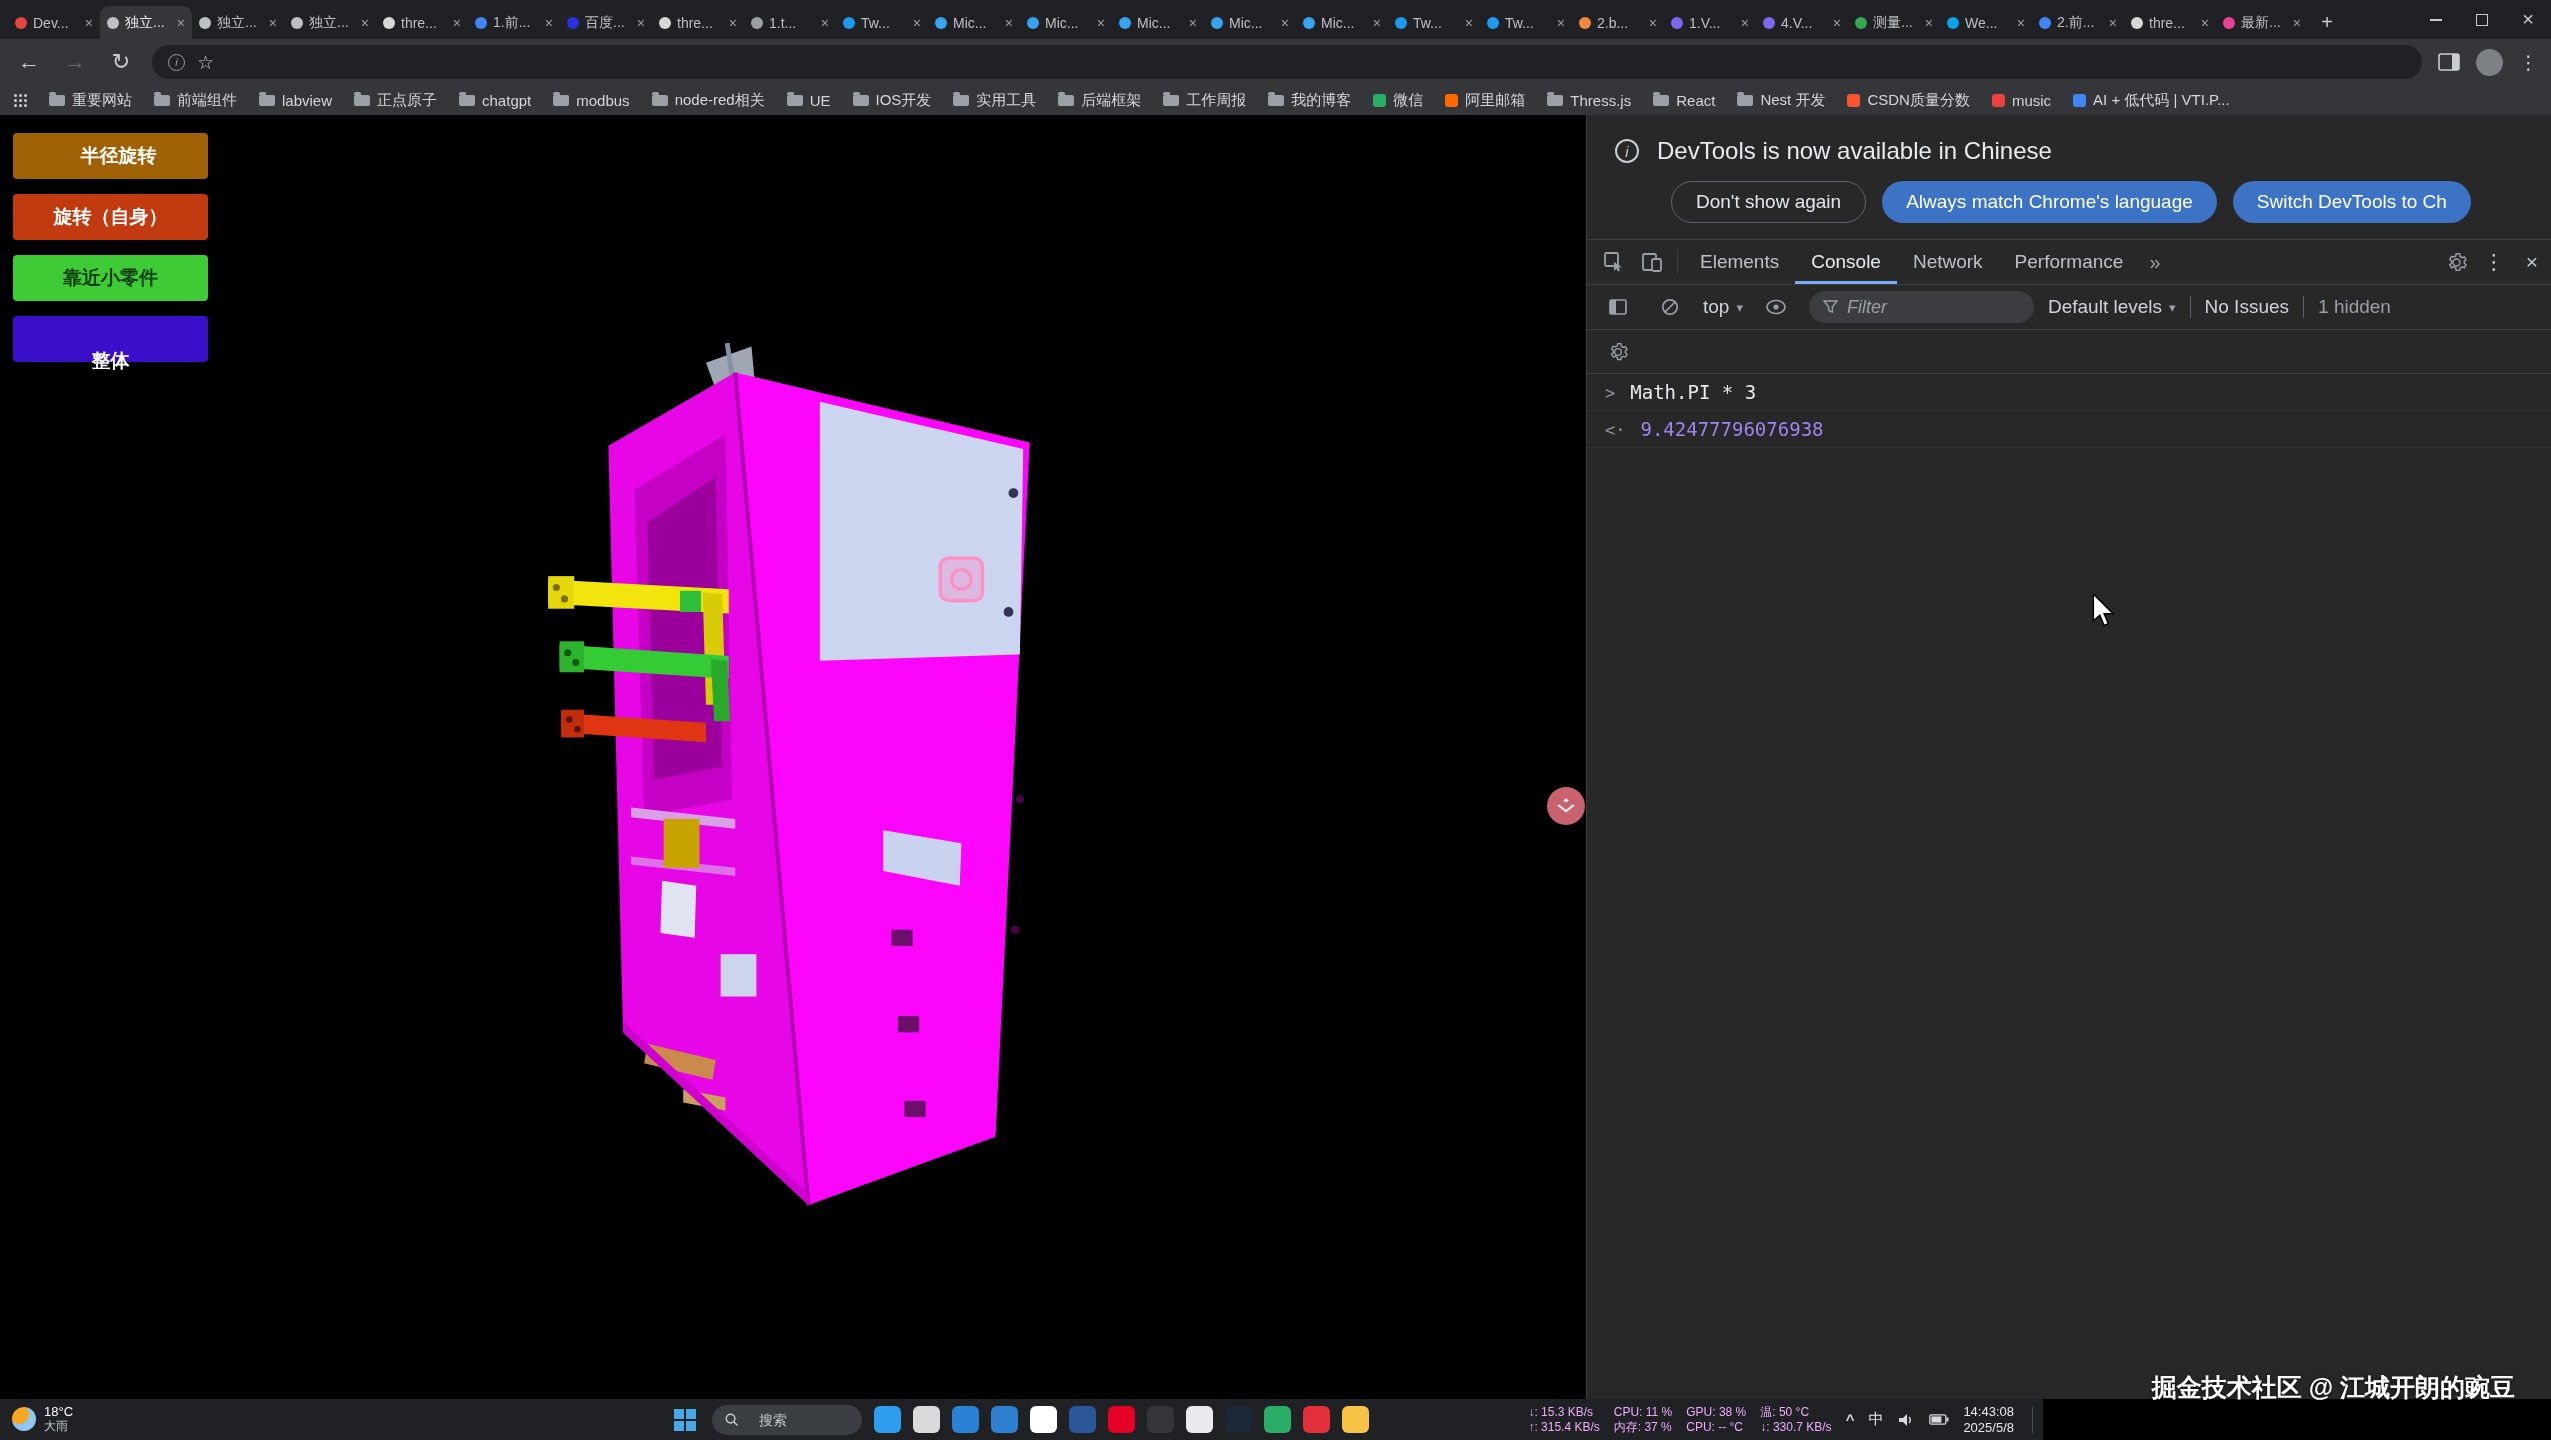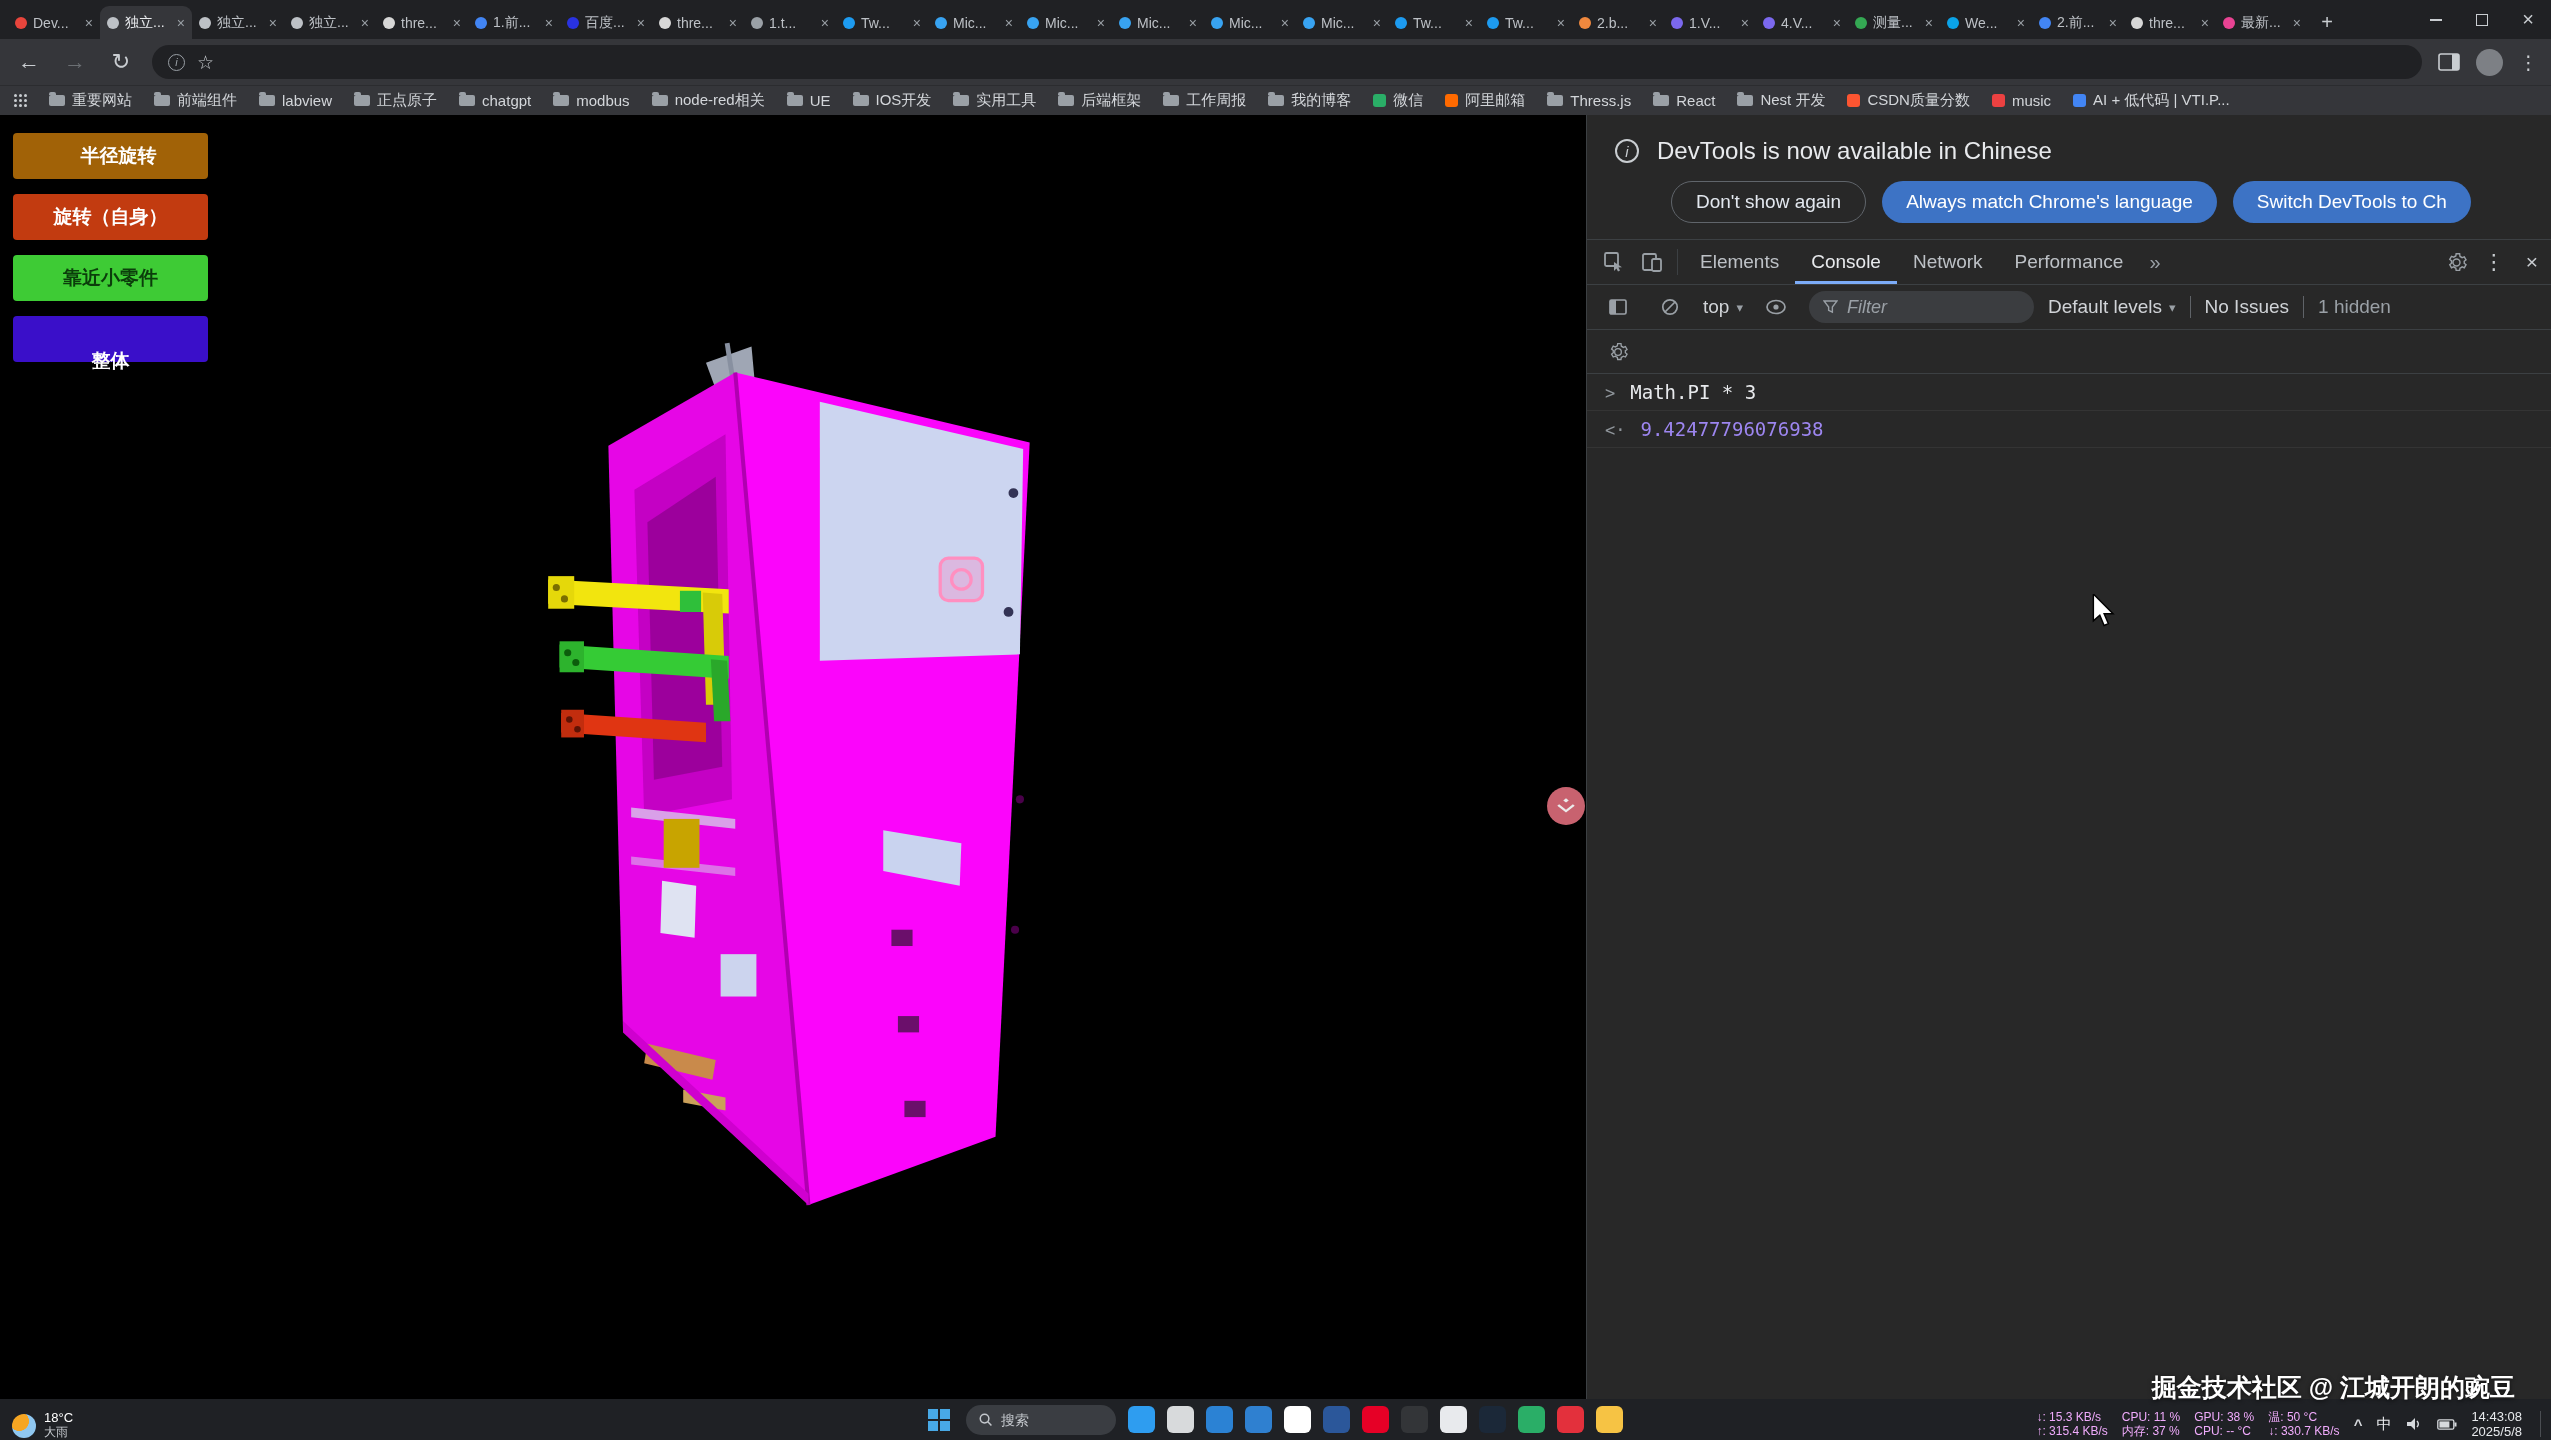--- a/index.html
+++ b/index.html
@@ -104,36 +104,36 @@
     align-items:baseline; }
   .console-row .prefix { color:#8f959b; font-size:17px; flex:0 0 auto; }
   .console-row.input .text { color:#e8eaed; }
   .console-row.result .text { color:#9d86f0; }
 
   .cursor { position:absolute; left:2092px; top:594px; z-index:60; }
   .watermark { position:absolute; top:1371px; right:36px; z-index:55; color:#fff; font-size:25px;
     font-weight:700; text-shadow:0 1px 4px rgba(0,0,0,.7); }
 
   
-  .taskbar { position:absolute; bottom:0; left:0; width:2551px; height:41px; background:#1f2125;
-    display:flex; align-items:flex-end; z-index:40; }
+  .taskbar { position:absolute; bottom:0; left:0; width:2043px; height:41px; background:#1f2125;
+    display:flex; align-items:center; z-index:40; }
   .tb-weather { display:flex; align-items:center; gap:8px; padding:0 12px; }
   .w-icon { width:24px; height:24px; border-radius:50%;
     background:radial-gradient(circle at 30% 30%, #f6a623 40%, #8fc7f0 42%); }
   .w-text { display:flex; flex-direction:column; line-height:1.15; }
   .w-temp { color:#fff; font-size:13px; }
   .w-desc { color:#c7cbd0; font-size:12px; }
   .tb-center { position:absolute; left:0; right:0; top:0; bottom:0; display:flex; align-items:center;
     justify-content:center; gap:12px; pointer-events:none; }
   .tb-center > * { pointer-events:auto; }
   .win-start { display:grid; grid-template-columns:repeat(2,10px); grid-template-rows:repeat(2,10px);
     gap:2px; margin-right:4px; }
   .win-start span { background:#48a9e6; }
   .tb-search { height:30px; width:150px; border-radius:15px; background:#3a3d42; display:flex;
-    align-items:center; gap:8px; padding:0 12px; }
+    align-items:center; gap:20px; padding:0 12px; }
   .tb-search input { background:transparent; border:none; outline:none; width:90px; color:#d6d9dd;
     font-size:14px; font-family:inherit; }
   .tb-search input::placeholder { color:#c3c7cc; }
   .app-icon { width:27px; height:27px; border-radius:6px; position:relative; }
   .tb-right { margin-left:auto; display:flex; align-items:center; gap:14px; padding-right:10px; }
   .stat-col { display:flex; flex-direction:column; line-height:1.2; color:#f0abfc; font-size:12px;
     text-align:left; }
   .tray-chevron { color:#d6d9dd; font-size:15px; font-weight:700; }
   .ime { color:#e8eaed; font-size:15px; }
   .tb-clock { display:flex; flex-direction:column; line-height:1.2; color:#e8eaed; font-size:13px;

